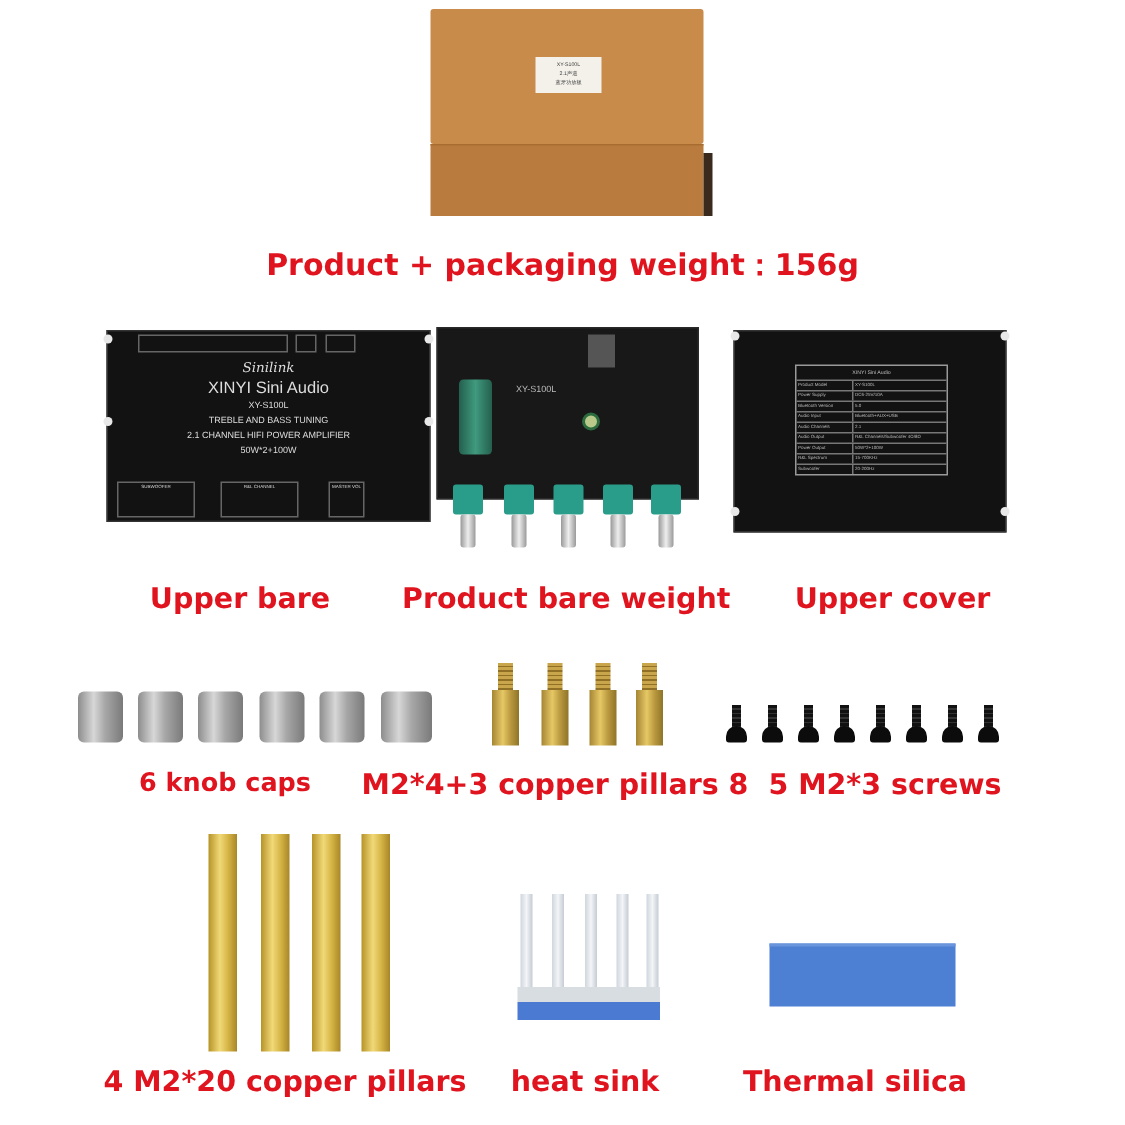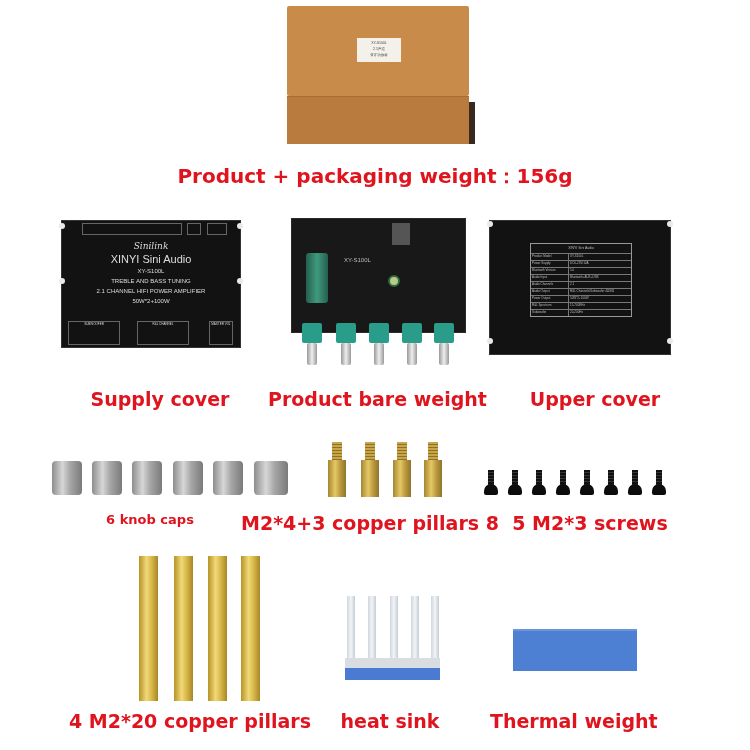--- a/index.html
+++ b/index.html
@@ -49,39 +49,39 @@
       <div>2.1声道</div>
       <div>蓝牙功放板</div>
     </div>
   </div>
   <div class="box-front"></div>
   <div class="box-side"></div>
 </div>
 
 <div class="label" style="left:0;width:750px;top:163px;font-size:20px">Product + packaging weight：156g</div>
 
-<div class="panel" style="left:61px;top:220px;width:180px;height:128px">
+<div class="panel" style="left:71px;top:220px;width:216px;height:128px">
   <div class="dot" style="left:-3px;top:2px"></div>
   <div class="dot" style="right:-3px;top:2px"></div>
   <div class="dot" style="left:-3px;top:57px"></div>
   <div class="dot" style="right:-3px;top:57px"></div>
   <div style="position:absolute;left:20px;top:2px;width:100px;height:12px;border:1px solid #666"></div>
   <div style="position:absolute;left:125px;top:2px;width:14px;height:12px;border:1px solid #666"></div>
   <div style="position:absolute;left:145px;top:2px;width:20px;height:12px;border:1px solid #666"></div>
   <div class="upper-text" style="top:20px;font-size:9px;font-style:italic;font-family:'DejaVu Serif',serif">Sinilink</div>
   <div class="upper-text" style="top:32px;font-size:11px">XINYI Sini Audio</div>
   <div class="upper-text" style="top:47px;font-size:6px">XY-S100L</div>
   <div class="upper-text" style="top:57px;font-size:6px">TREBLE  AND  BASS TUNING</div>
   <div class="upper-text" style="top:67px;font-size:6px">2.1 CHANNEL HIFI POWER AMPLIFIER</div>
   <div class="upper-text" style="top:77px;font-size:6px">50W*2+100W</div>
   <div style="position:absolute;left:6px;top:100px;width:52px;height:24px;border:1px solid #666;font-size:3px;text-align:center"><span>SUBWOOFER</span></div>
   <div style="position:absolute;left:75px;top:100px;width:52px;height:24px;border:1px solid #666;font-size:3px;text-align:center"><span>R&amp;L CHANNEL</span></div>
   <div style="position:absolute;left:147px;top:100px;width:24px;height:24px;border:1px solid #666;font-size:3px;text-align:center"><span>MASTER VOL</span></div>
 </div>
-<div class="label" style="left:60px;width:200px;top:388px;font-size:19px">Supply cover</div>
+<div class="label" style="left:60px;width:200px;top:388px;font-size:19px">Upper bare</div>
 
 <div class="board">
   <div class="cap-green"></div>
   <div style="position:absolute;left:52px;top:38px;color:#bbb;font-size:6px">XY-S100L</div>
   <div style="position:absolute;left:100px;top:4px;width:18px;height:22px;background:#555"></div>
   <div style="position:absolute;left:96px;top:56px;width:12px;height:12px;border-radius:50%;background:#b9c98a;border:2px solid #2c6b3e"></div>
   <div class="knob-base" style="left:10px"></div>
   <div class="knob-base" style="left:44px"></div>
   <div class="knob-base" style="left:77px"></div>
   <div class="knob-base" style="left:110px"></div>
@@ -142,21 +142,21 @@
 <div class="label" style="left:490px;width:210px;top:388px;font-size:19px">Upper cover</div>
 
 <div>
   <div class="kcap" style="left:52px"></div>
   <div class="kcap" style="left:92px"></div>
   <div class="kcap" style="left:132px"></div>
   <div class="kcap" style="left:173px"></div>
   <div class="kcap" style="left:213px"></div>
   <div class="kcap" style="left:254px;width:34px"></div>
 </div>
-<div class="label" style="left:60px;width:180px;top:512px;font-size:13px">6 knob caps</div>
+<div class="label" style="left:60px;width:180px;top:512px;font-size:17px">6 knob caps</div>
 
 <div>
   <div class="stand" style="left:328px">
       <div class="thread"></div>
       <div class="hex"></div>
     </div>
   <div class="stand" style="left:361px">
       <div class="thread"></div>
       <div class="hex"></div>
     </div>
@@ -220,13 +220,13 @@
   <div class="fin" style="left:23px"></div>
   <div class="fin" style="left:45px"></div>
   <div class="fin" style="left:66px"></div>
   <div class="fin" style="left:86px"></div>
   <div class="hs-base"></div>
   <div class="hs-pad"></div>
 </div>
 <div class="label" style="left:330px;width:120px;top:710px;font-size:19px">heat sink</div>
 
 <div class="pad"></div>
-<div class="label" style="left:490px;width:160px;top:710px;font-size:19px">Thermal weight</div>
+<div class="label" style="left:490px;width:160px;top:710px;font-size:19px">Thermal silica</div>
 
 </body></html>

